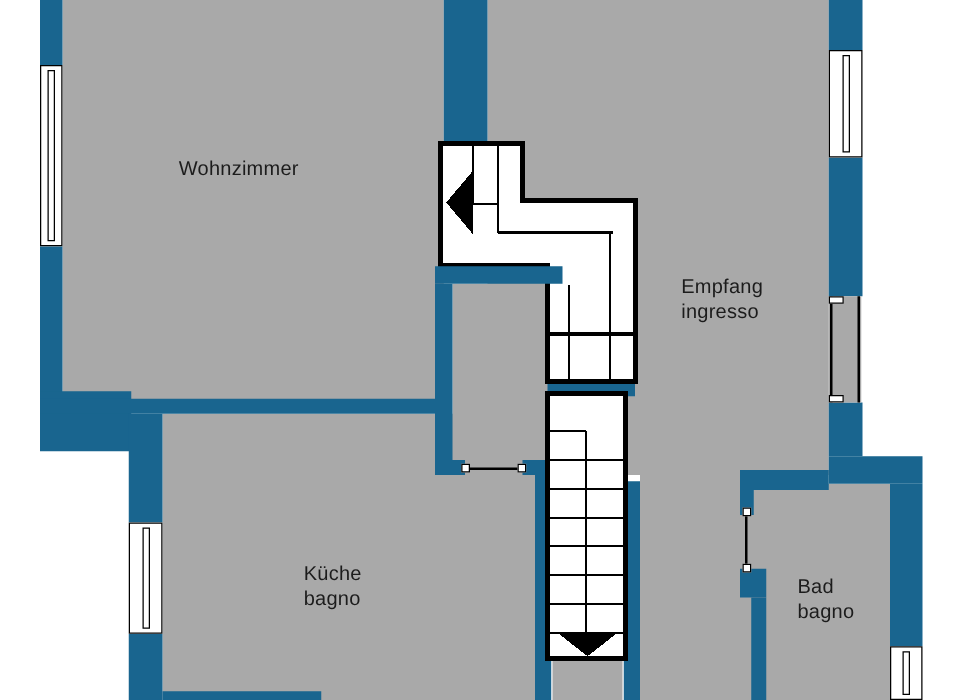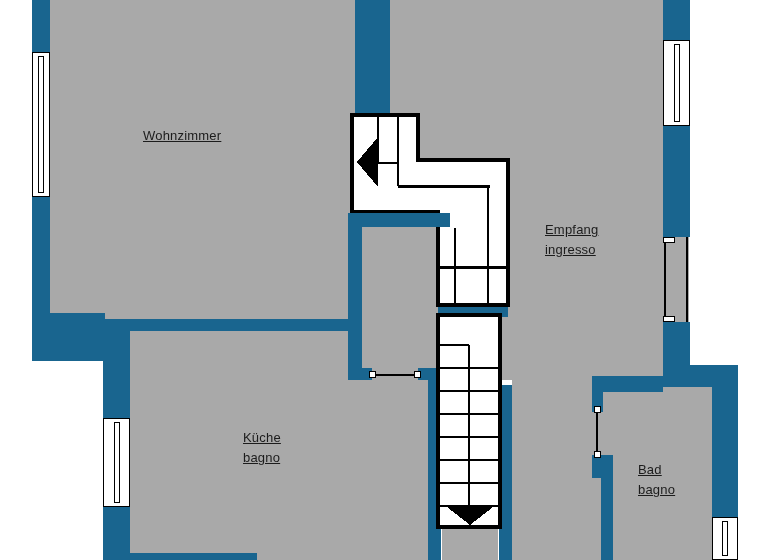--- a/index.html
+++ b/index.html
@@ -9,21 +9,21 @@
   .w{position:absolute;background:var(--wall,#19658f);}
   .window{position:absolute;background:#fff;border:1px solid #000;box-sizing:border-box;}
   .window .pane{position:absolute;left:50%;transform:translateX(-50%);top:3px;bottom:3px;width:6px;
         background:#fff;border:1px solid #000;box-sizing:border-box;}
   .fdoor{position:absolute;background:var(--floor,#a9a9a9);}
   .fdoor .vl{position:absolute;top:0;bottom:0;width:2px;background:#000;}
   .fdoor .notch{position:absolute;left:0;width:12px;height:6px;background:#fff;border:1px solid #000;box-sizing:border-box;}
   .doorline{position:absolute;background:#000;}
   .hinge{position:absolute;width:7px;height:7px;background:#fff;border:1px solid #000;box-sizing:border-box;}
   .stairs{position:absolute;left:0;top:0;}
-  .label{position:absolute;color:#1c1c1c;font-size:13px;line-height:20px;letter-spacing:.2px;text-decoration:underline;}
+  .label{position:absolute;color:#1c1c1c;font-size:16px;line-height:20px;letter-spacing:.2px;}
   .label div{white-space:nowrap;}
 </style>
 </head>
 <body>
 
 <div class="plan">
 
   <div class="f" style="left:50px;top:0;width:305px;height:322px;"></div>
   <div class="f" style="left:390px;top:0;width:273px;height:380px;"></div>
   <div class="f" style="left:512px;top:317px;width:80px;height:243px;"></div>
@@ -115,21 +115,21 @@
 
   <div class="w" style="left:348px;top:213px;width:102px;height:14px;"></div>
 
   <div class="label" style="left:143px;top:126px;">
     <div>Wohnzimmer</div>
   </div>
   <div class="label" style="left:545px;top:220px;">
     <div>Empfang</div>
     <div>ingresso</div>
   </div>
-  <div class="label" style="left:243px;top:428px;">
+  <div class="label" style="left:243px;top:450px;">
     <div>Küche</div>
     <div>bagno</div>
   </div>
   <div class="label" style="left:638px;top:460px;">
     <div>Bad</div>
     <div>bagno</div>
   </div>
 
 </div>
 

